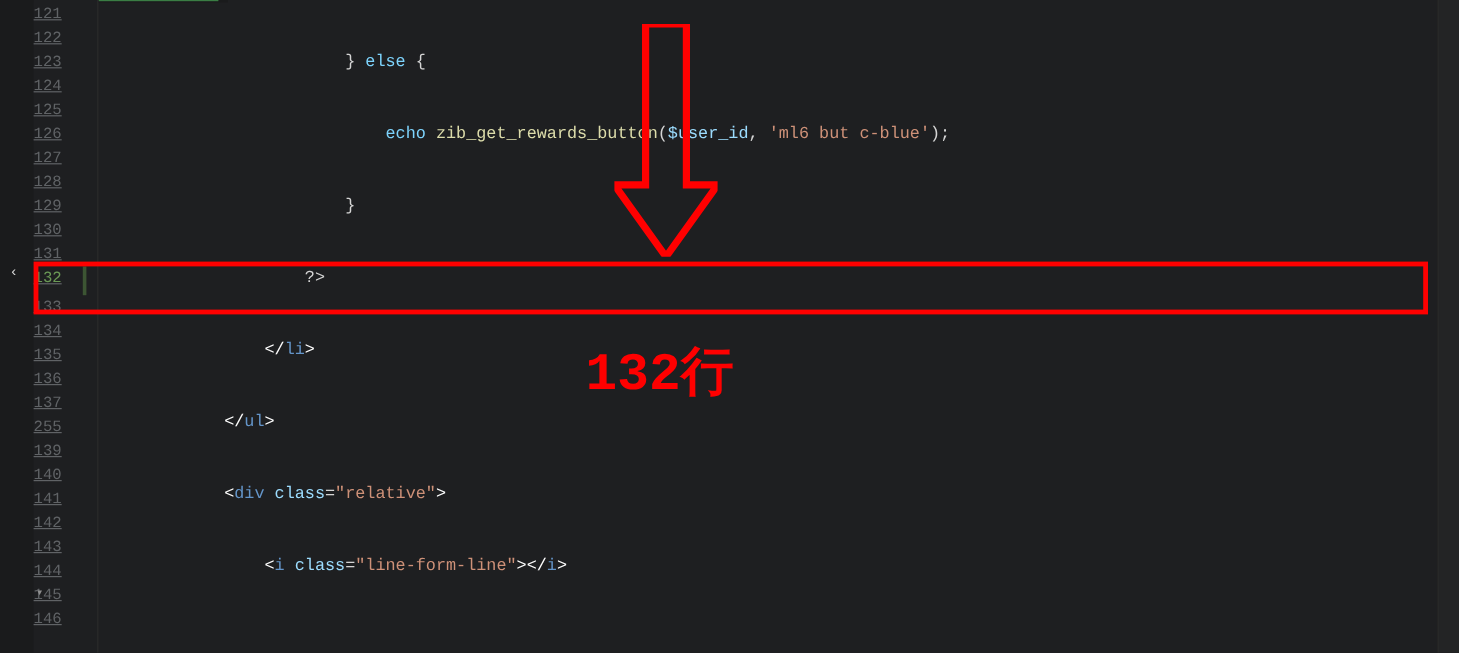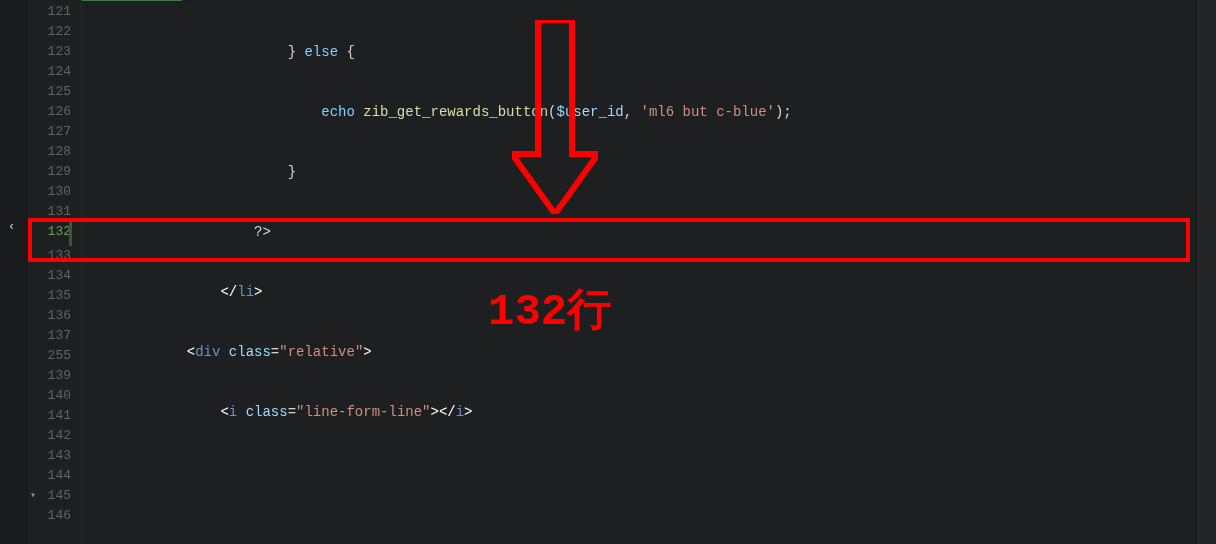--- a/index.html
+++ b/index.html
@@ -25,28 +25,28 @@
   .left-arrow {
     position: absolute;
     top: 220px;
     left: 8px;
     color: #d4d4d4;
     font-size: 12px;
   }
   .gutter {
     width: 54px;
     background: #1e1f21;
-    text-align: right;
     padding-right: 10px;
     color: #606366;
     font-size: 13px;
     line-height: 20px;
     padding-top: 2px;
     border-right: 1px solid #2b2b2b;
     position: relative;
+    text-decoration: underline;
   }
   .gutter .ln { height: 20px; }
   .gutter .mod { color: #6a9955; position: relative; }
   .gutter .mod::after {
     content: '';
     position: absolute;
     right: -1px;
     top: 0;
     width: 3px;
     height: 100%;
@@ -157,20 +157,21 @@
       <div class="ln">145<span class="arrow-fold">▾</span></div>
       <div class="ln">146</div>
     </div>
 
   <div class="code">
     <div class="line"><span class="c-plain">                        } </span><span class="c-kw">else</span><span class="c-plain"> {</span></div>
     <div class="line"><span class="c-plain">                            </span><span class="c-kw">echo</span><span class="c-plain"> </span><span class="c-func">zib_get_rewards_button</span><span class="c-plain">(</span><span class="c-var">$user_id</span><span class="c-plain">, </span><span class="c-str">'ml6 but c-blue'</span><span class="c-plain">);</span></div>
     <div class="line"><span class="c-plain">                        }</span></div>
     <div class="line"><span class="c-plain">                    ?&gt;</span></div>
     <div class="line"><span class="c-delim">                &lt;/</span><span class="c-tag">li</span><span class="c-delim">&gt;</span></div>
+    <div class="line"><span class="c-delim">            &lt;/</span><span class="c-tag">ul</span><span class="c-delim">&gt;</span></div>
     <div class="line"><span class="c-delim">            &lt;</span><span class="c-tag">div</span><span class="c-plain"> </span><span class="c-attr">class</span><span class="c-plain">=</span><span class="c-str">"relative"</span><span class="c-delim">&gt;</span></div>
     <div class="line"><span class="c-delim">                &lt;</span><span class="c-tag">i</span><span class="c-plain"> </span><span class="c-attr">class</span><span class="c-plain">=</span><span class="c-str">"line-form-line"</span><span class="c-delim">&gt;&lt;/</span><span class="c-tag">i</span><span class="c-delim">&gt;</span></div>
     
     
     
     
     
     
     
     

